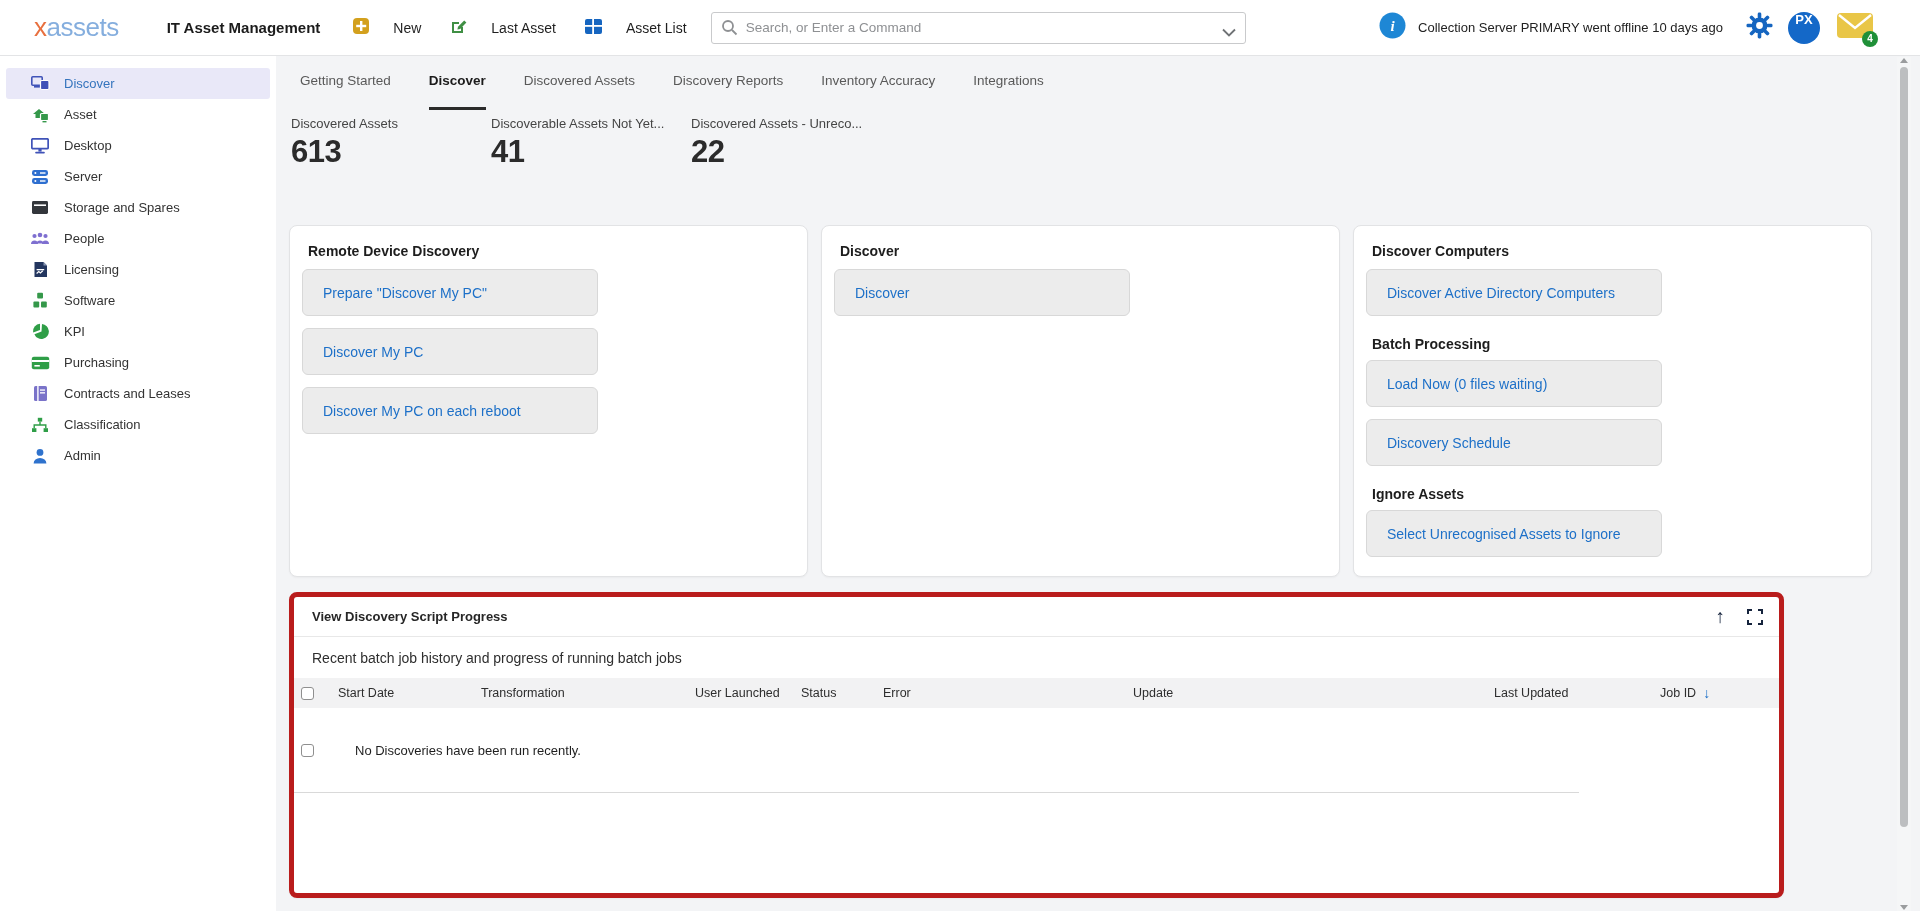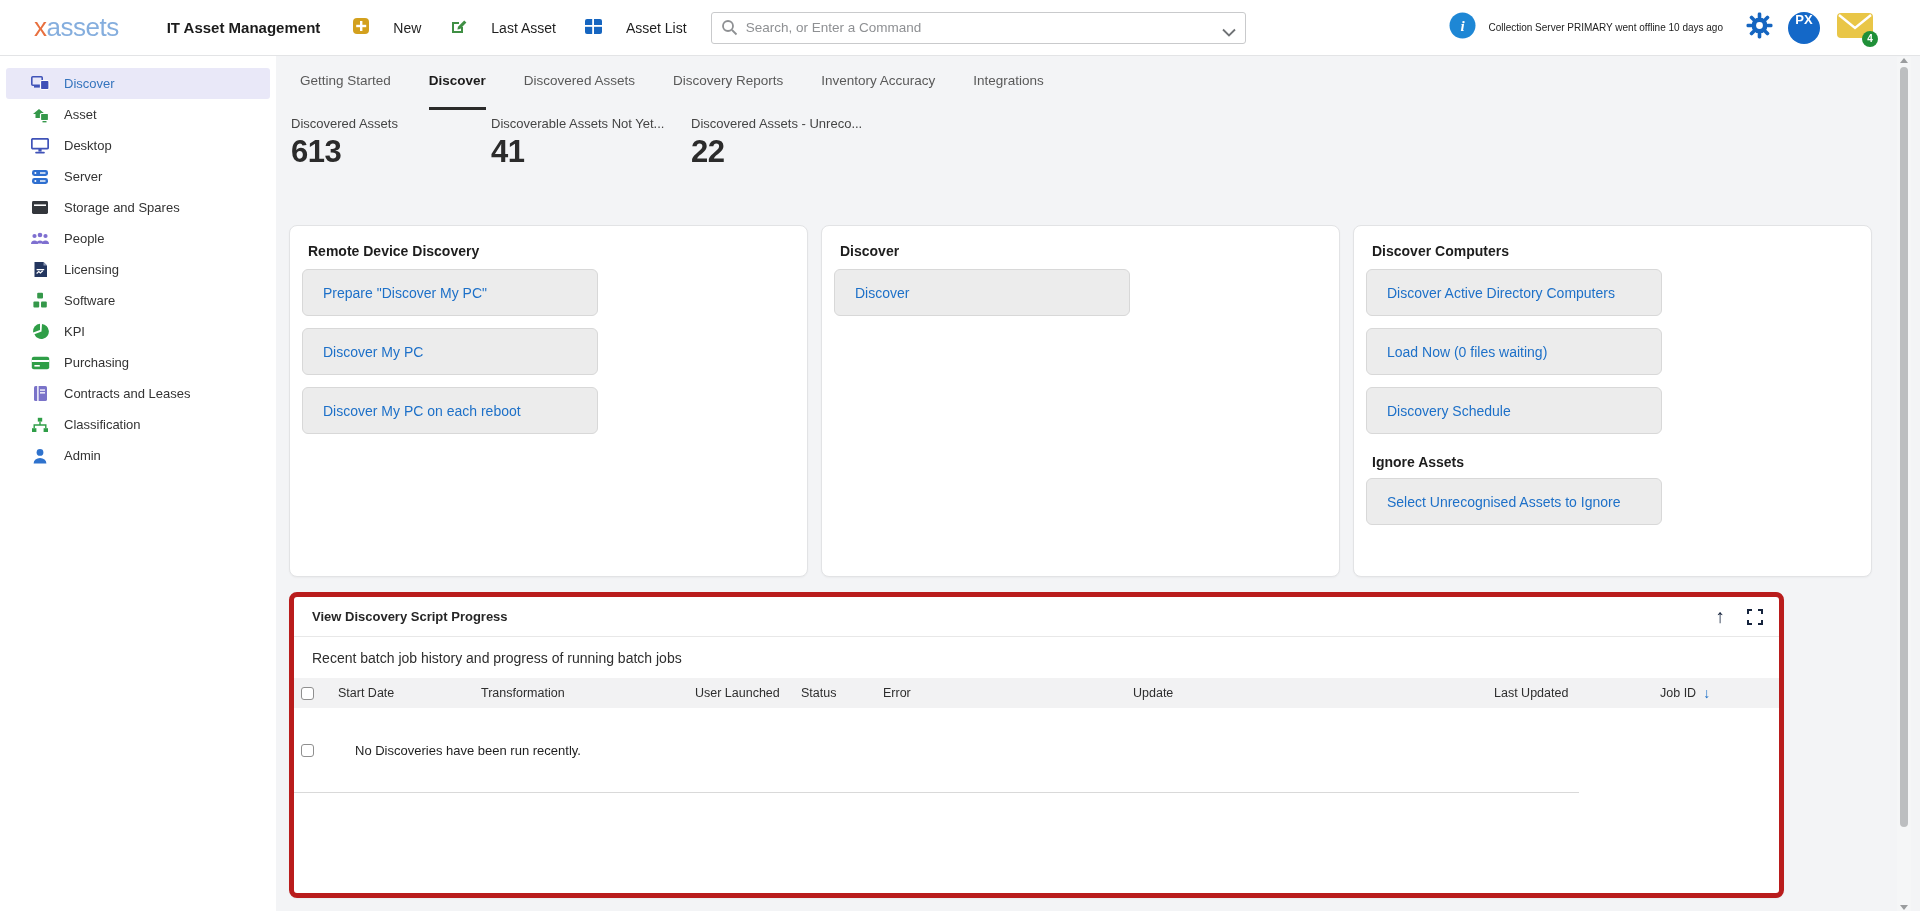--- a/index.html
+++ b/index.html
@@ -16,21 +16,21 @@
   .tool-btn { display:flex; align-items:center; gap:23px; margin-right:28px; cursor:pointer;
     font-size:14px; color:#1f1f1f; white-space:nowrap; }
   #search-wrap { position:relative; width:535px; height:32px; margin-left:0; }
   #search-input { width:100%; height:100%; border:1px solid #c9cacc; border-radius:3px;
     padding:0 34px 0 34px; font-size:13.5px; color:#333; background:#fff; outline:none;
     font-family:"Liberation Sans","DejaVu Sans",sans-serif; }
   #search-input::placeholder { color:#8e9093; }
   #search-icon { position:absolute; left:10px; top:7px; }
   #search-chevron { position:absolute; right:10px; top:11px; cursor:pointer; }
   #header-right { margin-left:auto; margin-right:46px; display:flex; align-items:center; }
-  #status-msg { font-size:10px; color:#222; margin-left:12px; margin-right:22px; white-space:nowrap; }
+  #status-msg { font-size:13px; color:#222; margin-left:12px; margin-right:22px; white-space:nowrap; }
   #avatar { width:32px; height:32px; border-radius:50%; background:#1468c8; color:#fff;
     font-size:13px; font-weight:bold; display:flex; align-items:flex-start; justify-content:center;
     margin-left:14px; cursor:pointer; }
   #mail-wrap { position:relative; margin-left:16px; cursor:pointer; width:38px; height:34px; }
   #mail-badge { position:absolute; right:-4px; bottom:-2px; width:16px; height:16px; border-radius:50%;
     background:#1f9038; color:#fff; font-size:10px; font-weight:bold; display:flex;
     align-items:center; justify-content:center; }
 
   
   #sidebar { position:absolute; top:56px; left:0; width:276px; height:855px; background:#fff; padding-top:12px; }
@@ -360,20 +360,21 @@
     </div>
 
     <div class="card">
       <div class="card-title">Discover</div>
       <div class="card-btn">Discover</div>
     </div>
 
     <div class="card">
       <div class="card-title">Discover Computers</div>
       <div class="card-btn">Discover Active Directory Computers</div>
+      <div class="group-heading">Batch Processing</div>
       <div class="card-btn">Load Now (0 files waiting)</div>
       <div class="card-btn">Discovery Schedule</div>
       <div class="group-heading">Ignore Assets</div>
       <div class="card-btn">Select Unrecognised Assets to Ignore</div>
     </div>
   </div>
 
   <div id="panel">
     <div id="panel-header">
       <div id="panel-title">View Discovery Script Progress</div>

